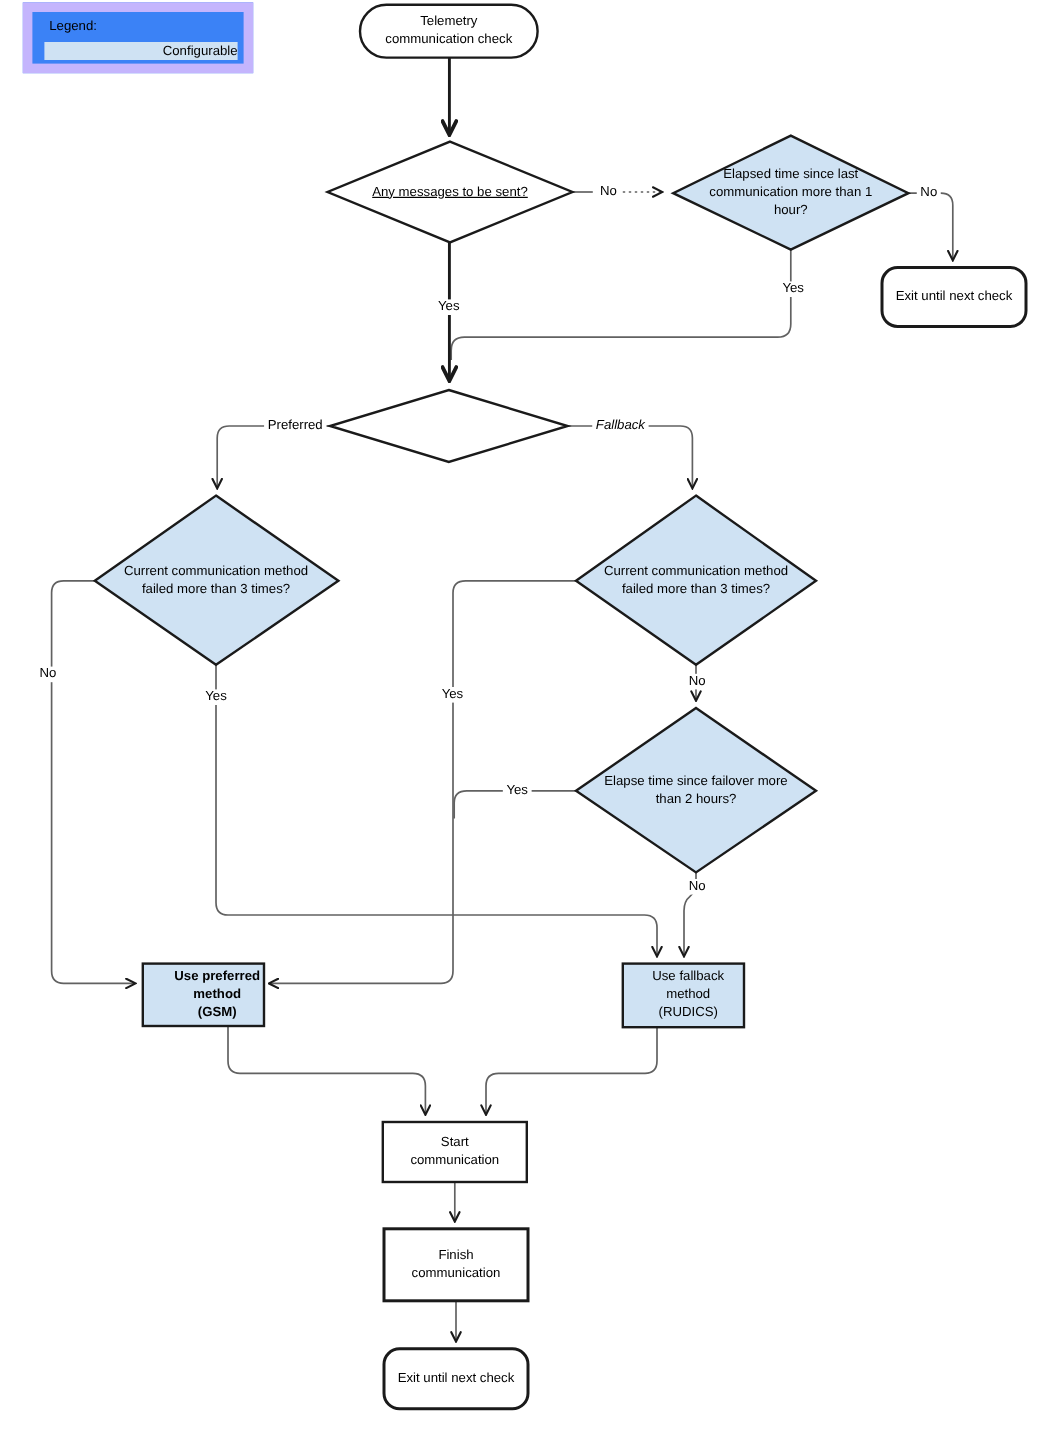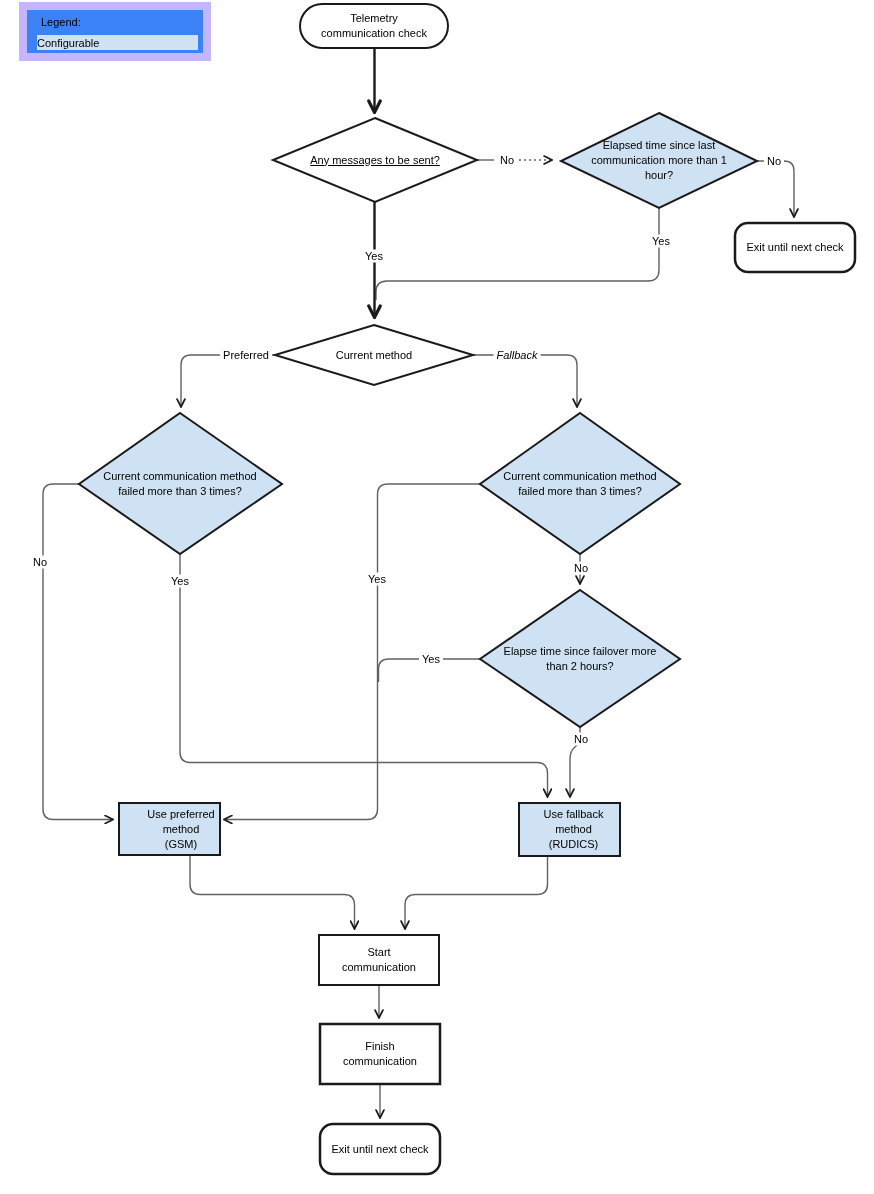--- a/index.html
+++ b/index.html
@@ -45,21 +45,21 @@
     left: 14px; top: 6px;
     font-size: 11px;
   }
   .legend-swatch {
     position: absolute;
     left: 10px; top: 25px;
     width: 161px; height: 15px;
     background: #cfe2f3;
     display: flex;
     align-items: center;
-    justify-content: flex-start;
+    justify-content: flex-end;
     font-size: 11px;
   }
 </style>
 </head>
 <body>
 
 <div class="canvas">
 
   <svg width="874" height="1194" viewBox="0 0 874 1194">
     <defs>
@@ -118,28 +118,27 @@
     </div>
   </div>
 
   <div class="node-label" style="left:300px; top:4px;  width:148px; height:44px;">Telemetry
 communication check</div>
   <div class="node-label" style="left:283px; top:118px; width:184px; height:84px;text-decoration:underline;">Any messages to be sent?</div>
   <div class="node-label" style="left:571px; top:113px; width:176px; height:95px;">Elapsed time since last
 communication more than 1
 hour?</div>
   <div class="node-label" style="left:735px; top:223px; width:120px; height:49px;">Exit until next check</div>
-  <div class="node-label" style="left:285px; top:325px; width:178px; height:60px;">Current method</div>
   <div class="node-label" style="left:90px;  top:413px; width:180px; height:141px;">Current communication method
 failed more than 3 times?</div>
   <div class="node-label" style="left:490px; top:413px; width:180px; height:141px;">Current communication method
 failed more than 3 times?</div>
   <div class="node-label" style="left:490px; top:590px; width:180px; height:137px;">Elapse time since failover more
 than 2 hours?</div>
-  <div class="node-label" style="left:119px; top:803px; width:124px; height:52px;">Use preferred
+  <div class="node-label" style="left:119px; top:803px; width:124px; height:52px;font-weight:bold;">Use preferred
 method
 (GSM)</div>
   <div class="node-label" style="left:523px; top:803px; width:101px; height:53px;">Use fallback
 method
 (RUDICS)</div>
   <div class="node-label" style="left:319px; top:935px; width:120px; height:50px;">Start
 communication</div>
   <div class="node-label" style="left:320px; top:1024px; width:120px; height:60px;">Finish
 communication</div>
   <div class="node-label" style="left:320px; top:1124px; width:120px; height:50px;">Exit until next check</div>

